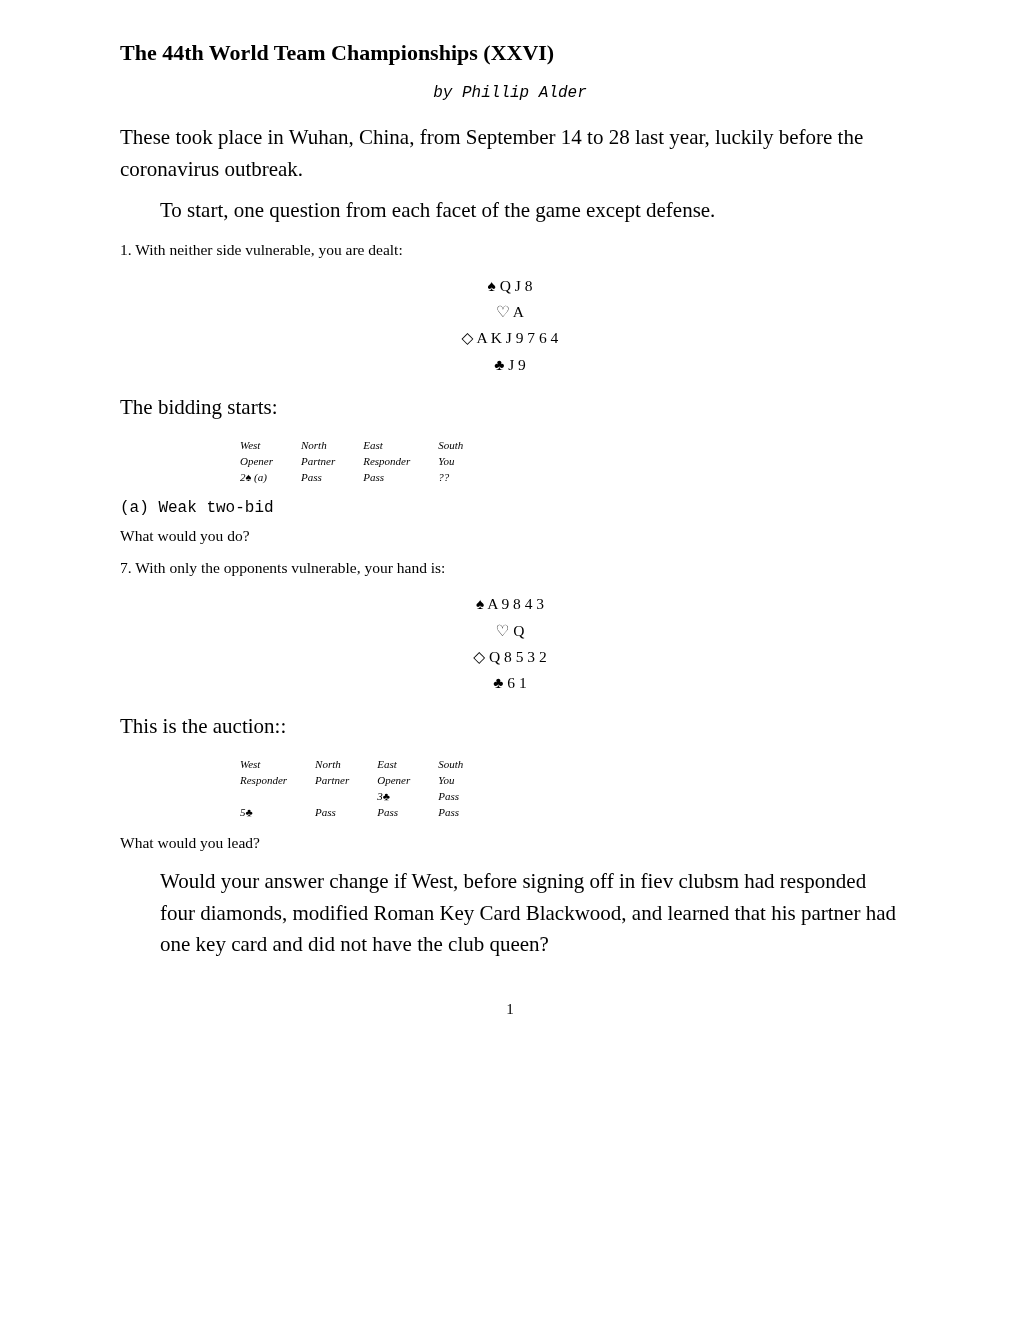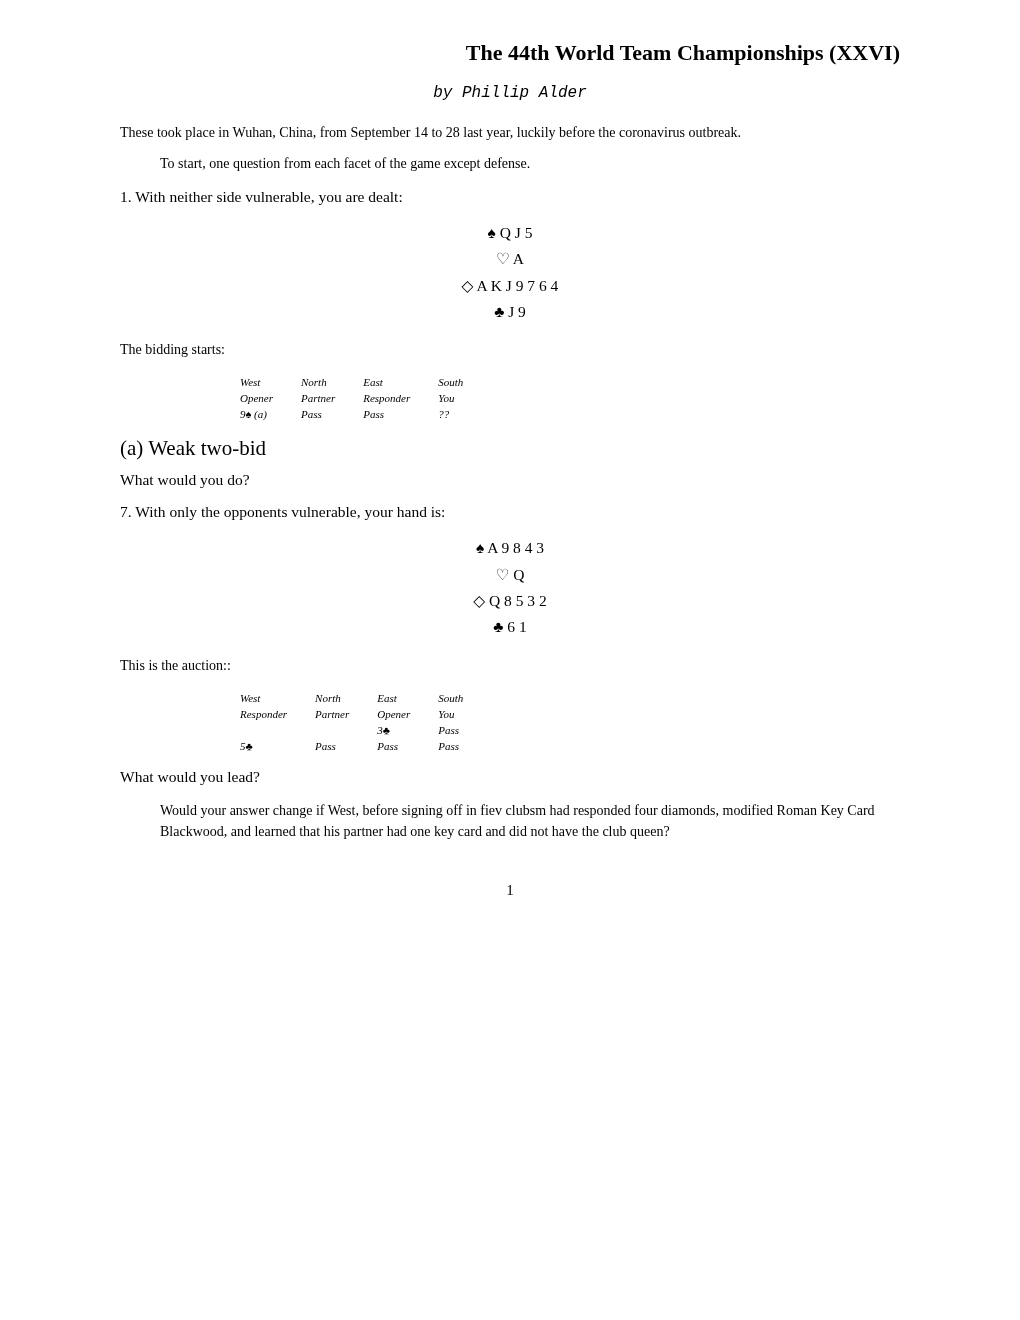--- a/index.html
+++ b/index.html
@@ -11,34 +11,34 @@
       display: flex;
       justify-content: center;
       padding: 40px 20px 60px 20px;
     }
     .page {
       width: 780px;
       max-width: 100%;
       position: relative;
     }
     h1.title {
-      text-align: right;
+      text-align: left;
       font-size: 22px;
       font-weight: bold;
       margin-bottom: 18px;
     }
     .byline {
       text-align: center;
       font-style: italic;
       font-size: 16px;
       margin-bottom: 20px;
       font-family: Liberation Mono, monospace;
     }
     .body-text {
-      font-size: 14px;
+      font-size: 21px;
       line-height: 1.5;
       margin-bottom: 10px;
     }
     .indent {
       margin-left: 40px;
     }
     .section-label {
       font-size: 15.5px;
       margin-bottom: 10px;
       margin-top: 14px;
@@ -62,22 +62,23 @@
       vertical-align: top;
     }
     .bid-table td:last-child {
       padding-right: 0;
     }
     .bid-table .header-row td {
       font-weight: normal;
       font-style: italic;
     }
     .annotation {
-      font-size: 21px;
+      font-size: 16px;
       margin-bottom: 10px;
+      font-family: Liberation Mono, monospace;
     }
     .question {
       font-size: 15.5px;
       margin-bottom: 14px;
     }
     .page-number {
       text-align: center;
       margin-top: 40px;
       font-size: 15px;
     }
@@ -90,21 +91,21 @@
   <h1 class="title">The 44th World Team Championships (XXVI)</h1>
 
   <div class="byline">by Phillip Alder</div>
 
   <p class="body-text">These took place in Wuhan, China, from September 14 to 28 last year, luckily before the coronavirus outbreak.</p>
   <p class="body-text indent">To start, one question from each facet of the game except defense.</p>
 
   <p class="section-label">1. With neither side vulnerable, you are dealt:</p>
 
   <div class="hand-block">
-    <div>♠ Q J 5</div>
+    <div>♠ Q J 8</div>
     <div>♡ A</div>
     <div>◇ A K J 9 7 6 4</div>
     <div>♣ J 9</div>
   </div>
 
   <p class="body-text">The bidding starts:</p>
 
   <div class="bid-table-wrap">
     <table class="bid-table">
       <tbody>
@@ -114,21 +115,21 @@
         <td>East</td>
         <td>South</td>
       </tr>
       <tr>
         <td>Opener</td>
         <td>Partner</td>
         <td>Responder</td>
         <td>You</td>
       </tr>
       <tr>
-        <td>9♠  (a)</td>
+        <td>2♠  (a)</td>
         <td>Pass</td>
         <td>Pass</td>
         <td>??</td>
       </tr>
     </tbody>
       </table>
   </div>
 
   <p class="annotation">(a) Weak two-bid</p>
 

